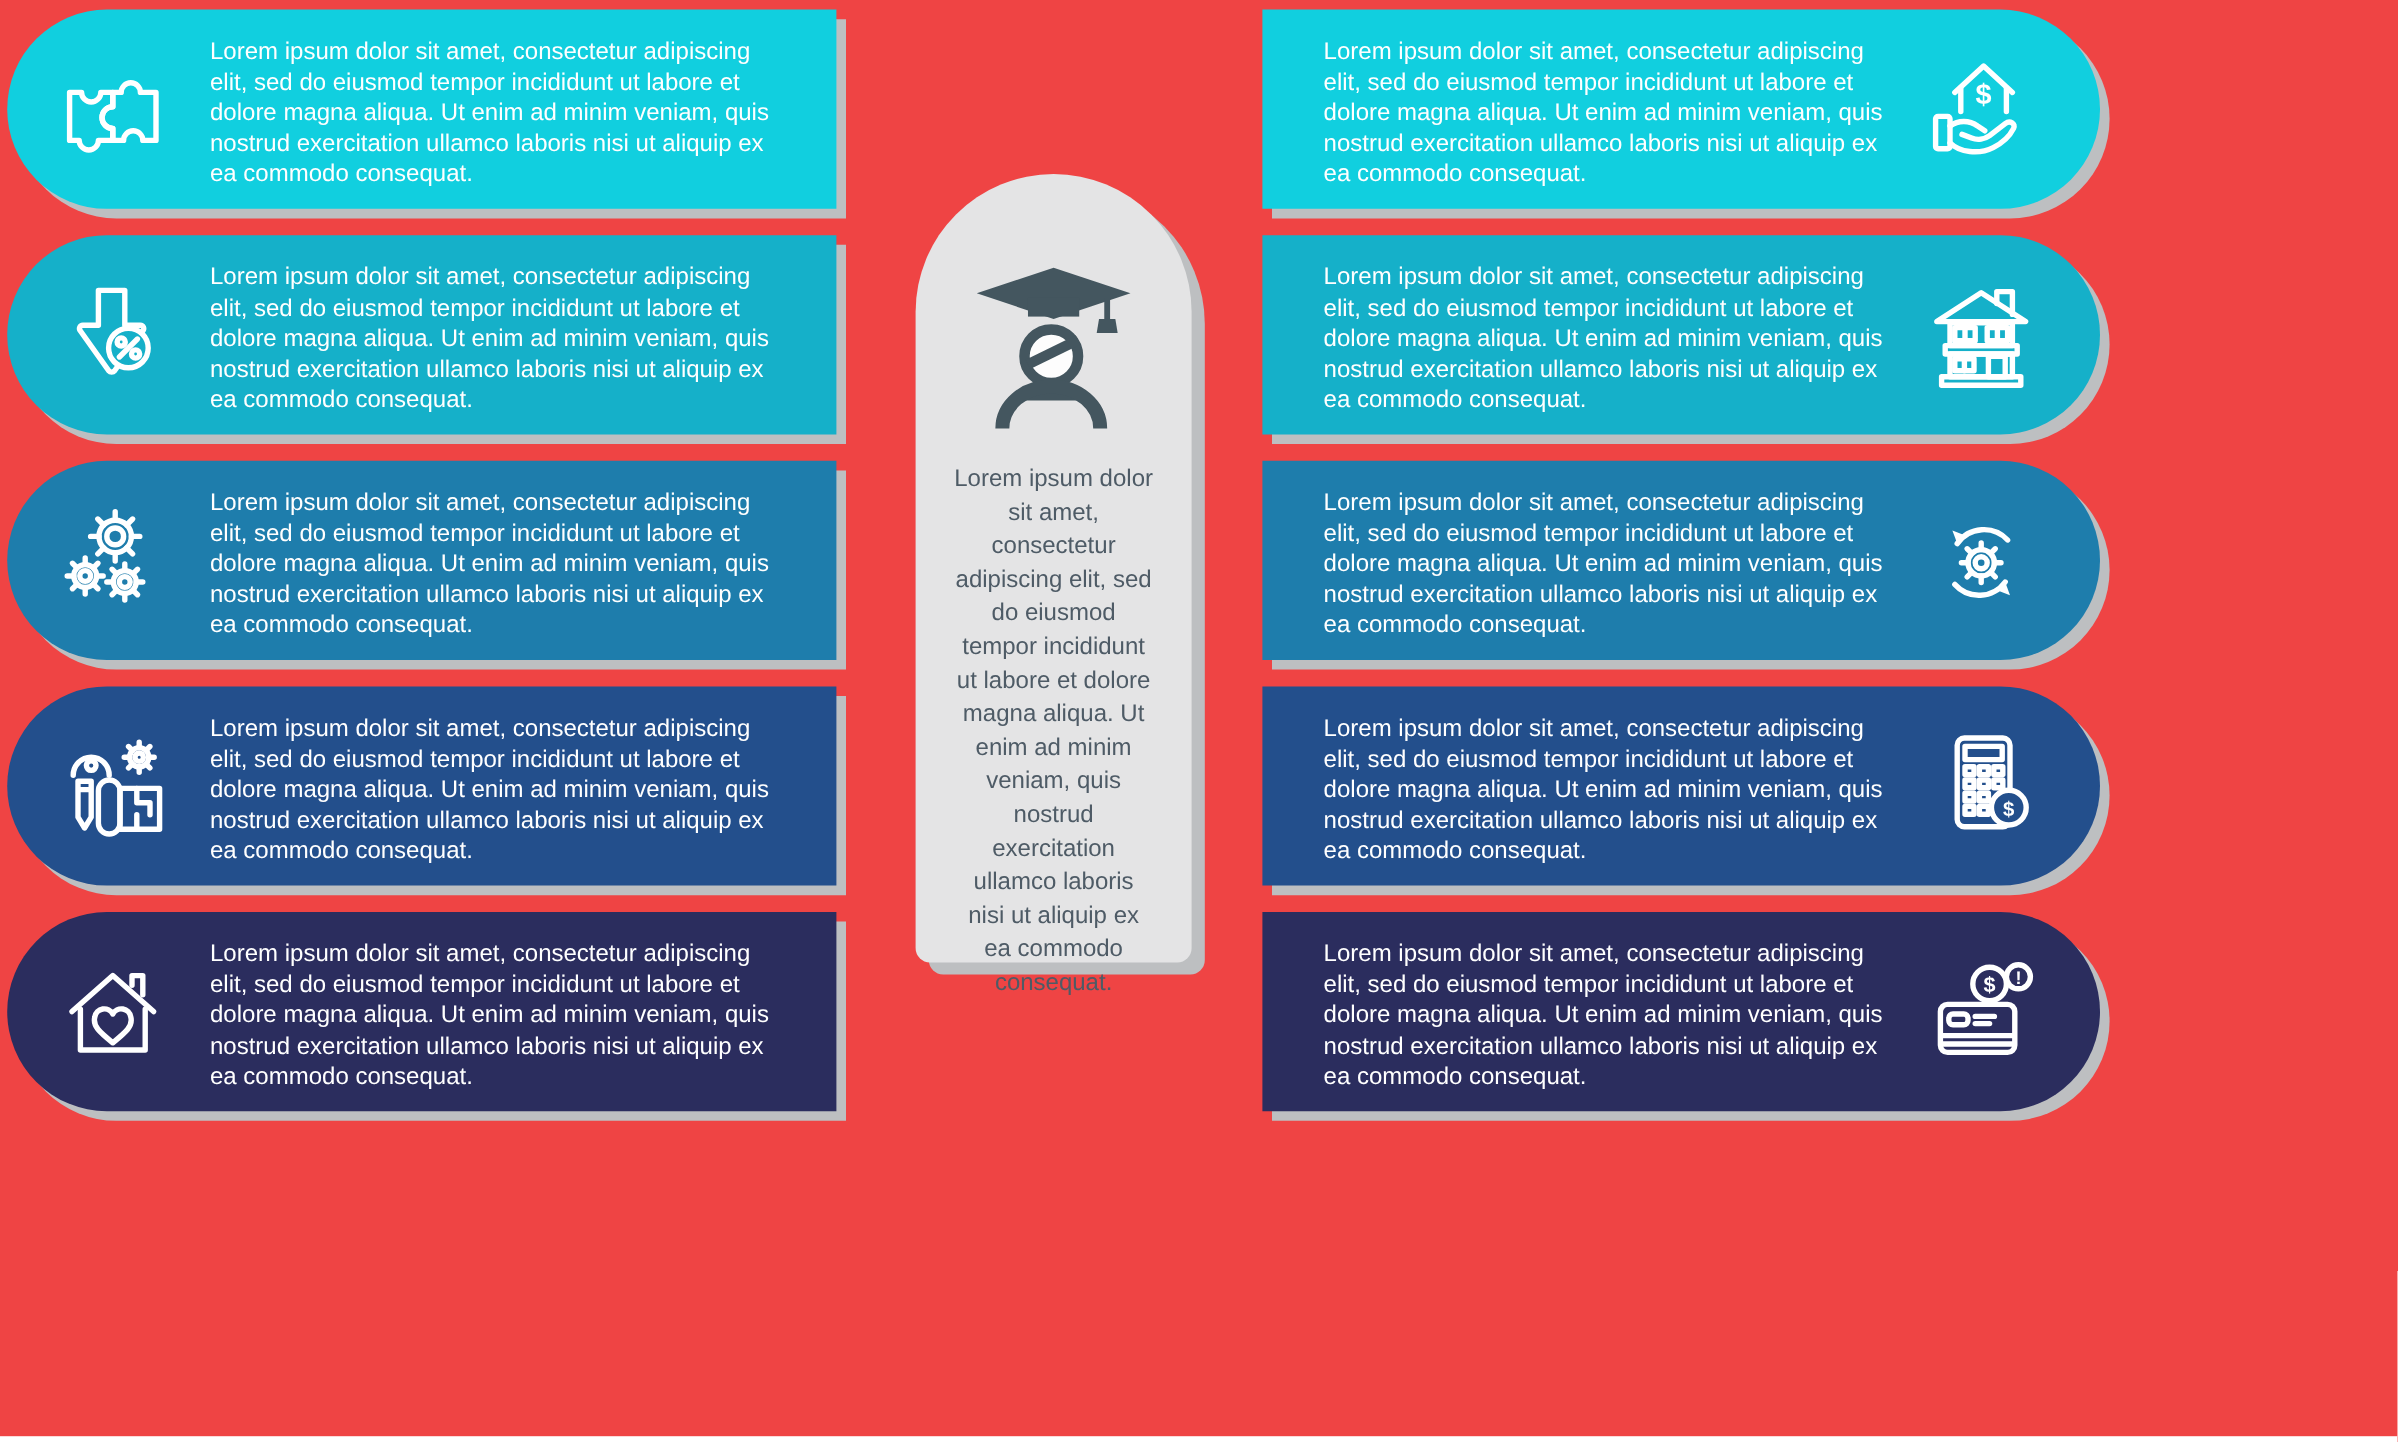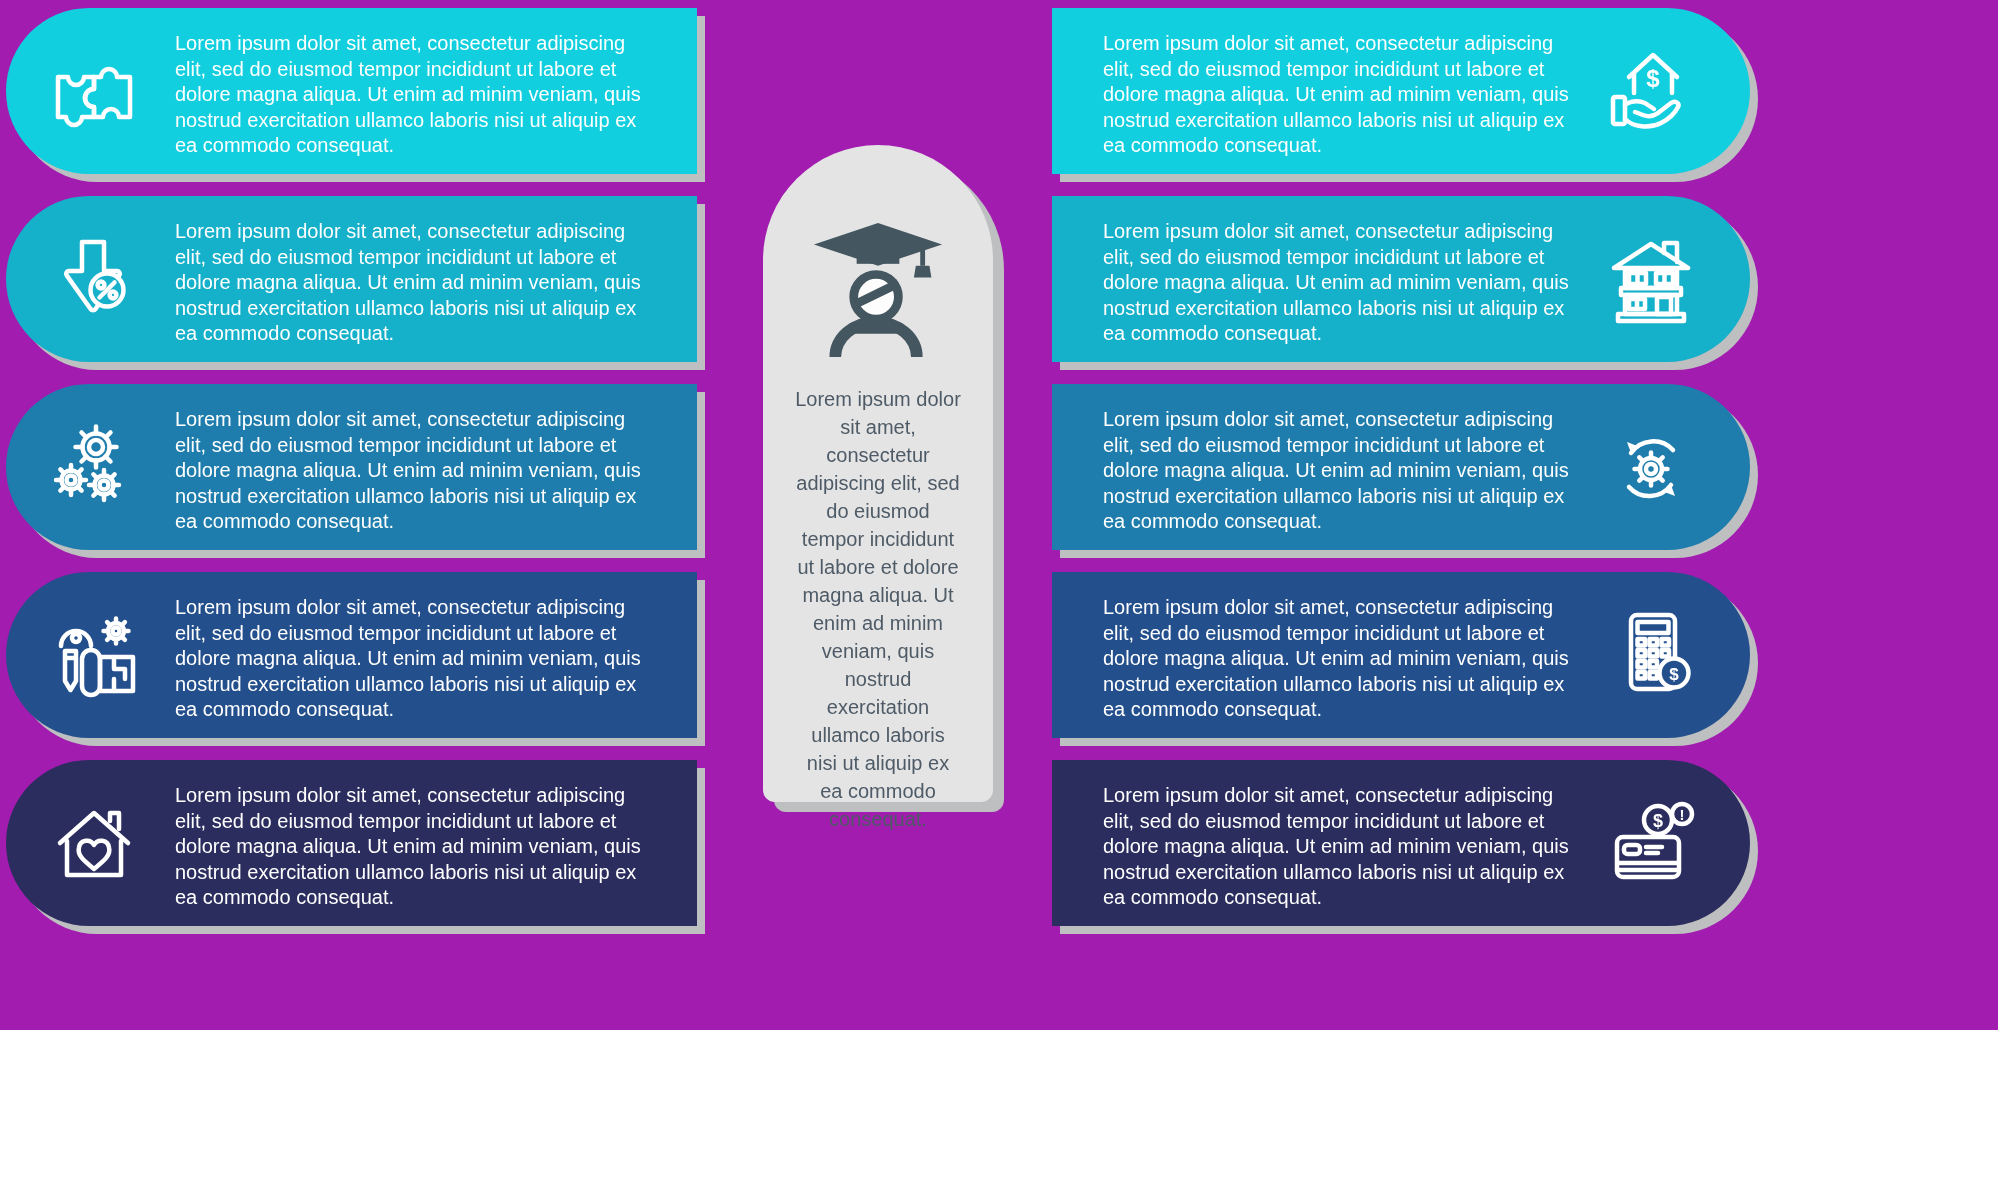--- a/index.html
+++ b/index.html
@@ -1,17 +1,17 @@
 <!DOCTYPE html>
 <html><head>
 <meta charset="utf-8">
 <style>
   html,body{margin:0;padding:0;background:#ffffff;}
   .stage{
-    position:relative;width:1998px;height:1030px;background:#a21caf;overflow:hidden;
+    position:relative;width:1998px;height:1197px;background:#ef4444;overflow:hidden;
     font-family:"Liberation Sans","DejaVu Sans",sans-serif;
   }
   .banner{
     position:absolute;height:166px;display:flex;align-items:center;
     background:var(--bg);box-shadow:8px 8px 0 0 var(--shadow);
   }
   .banner.left{left:6px;width:691px;border-radius:83px 0 0 83px;}
   .banner.right{left:1052px;width:698px;border-radius:0 83px 83px 0;}
   .rowtop-0{top:8px;}
   .rowtop-1{top:196px;}

